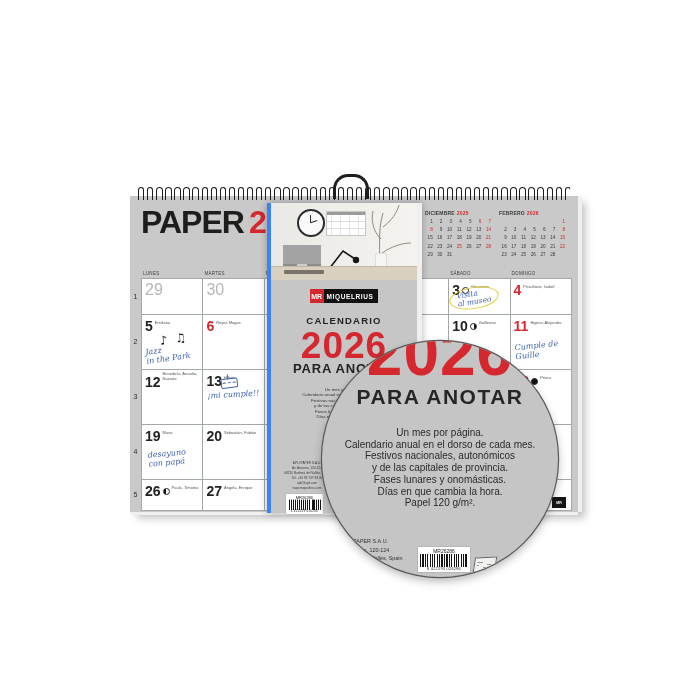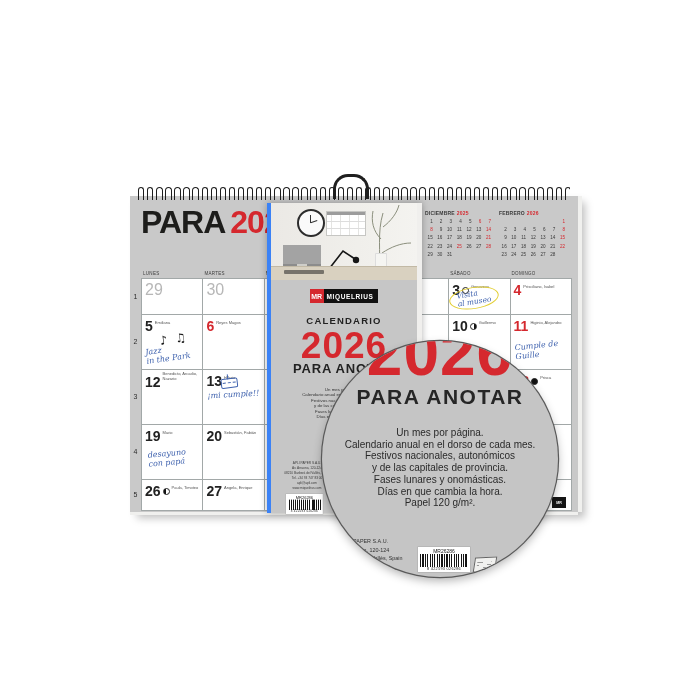--- a/index.html
+++ b/index.html
@@ -179,21 +179,21 @@
       <span class="loop"></span>
       <span class="loop"></span>
       <span class="loop"></span>
       <span class="loop"></span>
       <span class="loop"></span>
       <span class="loop"></span>
     </div>
 
   <div class="abs sheet">
     <div class="abs title">
-      <span class="t-month">PARA</span><span class="t-year">2026</span>
+      <span class="t-month">PAPER</span><span class="t-year">2026</span>
     </div>
     <div class="abs minicals">
         <div class="mc mc0">
           <div class="mc-head"><span>DICIEMBRE</span><span class="mc-year">2025</span></div>
           <div class="mc-grid">
             <span>1</span>
             <span>2</span>
             <span>3</span>
             <span>4</span>
             <span>5</span>

